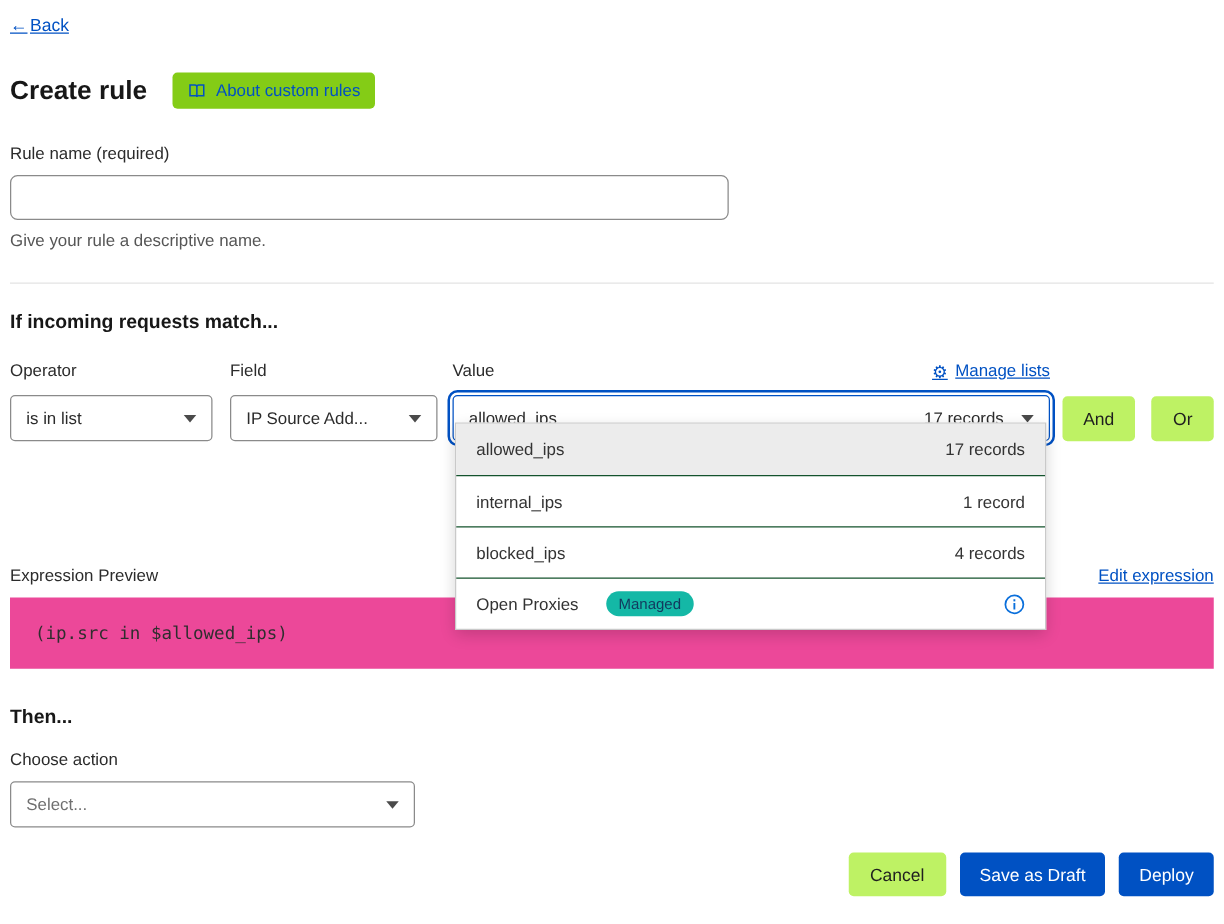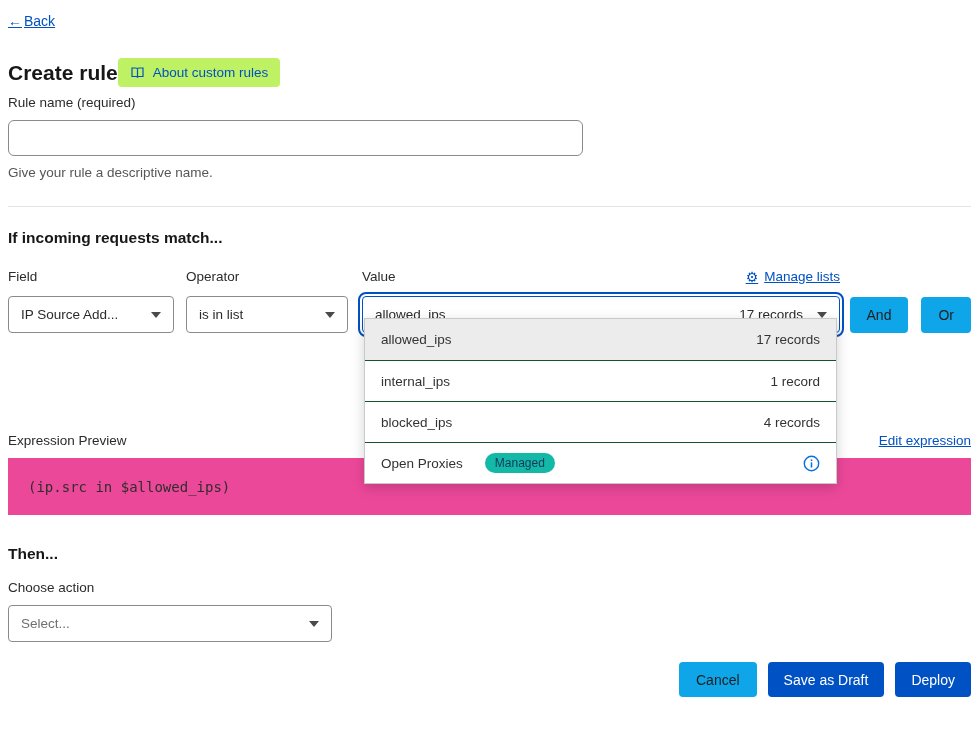--- a/index.html
+++ b/index.html
@@ -10,24 +10,24 @@
     font-family:"Liberation Sans", sans-serif;
   }
   .page { padding:12px 8px 0 8px; width:100%; height:100%; }
 
   
   .back-link { color:#0051c3; font-size:14px; text-decoration:underline; cursor:pointer; display:inline-flex; align-items:center; gap:2px; }
 
   
   .title-row { display:flex; align-items:center; margin-top:28px; }
   .page-title { font-size:21px; font-weight:700; color:#171717; margin:0; }
-  .about-badge { display:inline-flex; align-items:center; gap:8px; background:#bef264; color:#0051c3; font-size:13.5px; padding:7px 12px; border-radius:4px; cursor:pointer; }
+  .about-badge { display:inline-flex; align-items:center; gap:8px; background:#84cc16; color:#0051c3; font-size:13.5px; padding:7px 12px; border-radius:4px; cursor:pointer;margin-left:20px; }
 
   
-  .form-label { font-size:13.5px; color:#2b2b2b; margin-top:8px; }
+  .form-label { font-size:13.5px; color:#2b2b2b; margin-top:28px; }
   .text-input { display:block; margin-top:10px; width:575px; height:36px; border:1px solid #8a8a8a; border-radius:6px; padding:0 10px; font-size:14px; font-family:inherit; }
   .helper-text { font-size:13.5px; color:#565656; margin-top:9px; }
 
   .divider { border:none; border-top:1px solid #e3e3e3; margin:26px 0 0 0; }
 
   .section-title { font-size:15.5px; font-weight:700; color:#171717; margin-top:22px; }
 
   
   .match-row { display:flex; align-items:flex-end; margin-top:22px; }
   .col { display:flex; flex-direction:column; }
@@ -40,21 +40,21 @@
   .gear { display:inline-block; text-decoration:none; font-size:14px; line-height:1; }
 
   .select { height:37px; border:1px solid #8a8a8a; border-radius:4px; background:#fff; display:flex; align-items:center; justify-content:space-between; padding:0 12px; font-size:13.5px; color:#2b2b2b; cursor:pointer; }
   .caret { width:0; height:0; border-left:5px solid transparent; border-right:5px solid transparent; border-top:6px solid #4a4a4a; margin-left:10px; flex:none; }
   .value-select { border:1px solid #0051c3; outline:2px solid #0051c3; outline-offset:2px; }
   .value-select .sel-meta { margin-left:auto; color:#2b2b2b; }
   .value-select .caret { margin-left:14px; }
 
   .andor { margin-left:auto; display:flex; gap:13px; }
   .btn { height:36px; border:none; border-radius:4px; font-size:14px; font-family:inherit; cursor:pointer; }
-  .btn-gray { background:#0ea5e9; color:#1f1f1f; padding:0 17px; }
+  .btn-gray { background:#bef264; color:#1f1f1f; padding:0 17px; }
   .btn-blue { background:#0051c3; color:#ffffff; padding:0 16px; }
 
   
   .dropdown { position:absolute; top:49px; left:2px; width:473px; background:#fff; border:1px solid #c9c9c9; box-shadow:0 4px 12px rgba(0,0,0,0.18); z-index:20; }
   .dd-row { height:41px; display:flex; align-items:center; justify-content:space-between; padding:0 16px; font-size:13.5px; color:#333; cursor:pointer; }
   .dd-row + .dd-row { border-top:1px solid #14532d; }
   .dd-row.selected { background:#ececec; }
   .dd-left { display:flex; align-items:center; gap:22px; }
   .pill { background:#14b8a6; color:#12395e; font-size:12px; padding:3px 10px; border-radius:10px; }
 
@@ -97,32 +97,32 @@
   <div class="form-label">Rule name (required)</div>
   <input class="text-input" type="text" value="" style="">
   <div class="helper-text">Give your rule a descriptive name.</div>
 
   <hr class="divider">
 
   <div class="section-title">If incoming requests match...</div>
 
   <div class="match-row">
 
+    <div class="col operator-col">
+      <div class="col-label">Operator</div>
+      <div class="select">
+        <span>is in list</span>
+        <span class="caret"></span>
+      </div>
+    </div>
+
     <div class="col field-col">
       <div class="col-label">Field</div>
       <div class="select">
         <span>IP Source Add...</span>
-        <span class="caret"></span>
-      </div>
-    </div>
-
-    <div class="col operator-col">
-      <div class="col-label">Operator</div>
-      <div class="select">
-        <span>is in list</span>
         <span class="caret"></span>
       </div>
     </div>
 
     <div class="col value-col">
       <div class="label-row">
         <span class="col-label" style="margin-bottom:0">Value</span>
         <a class="manage-link">
           <span class="gear">⚙</span>
           <span>Manage lists</span>

